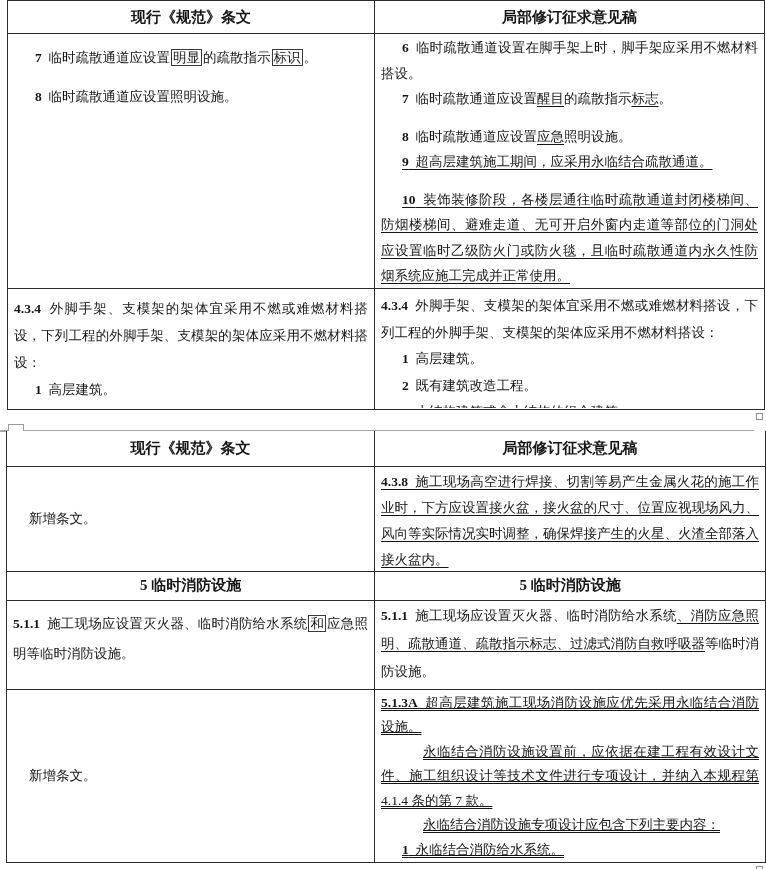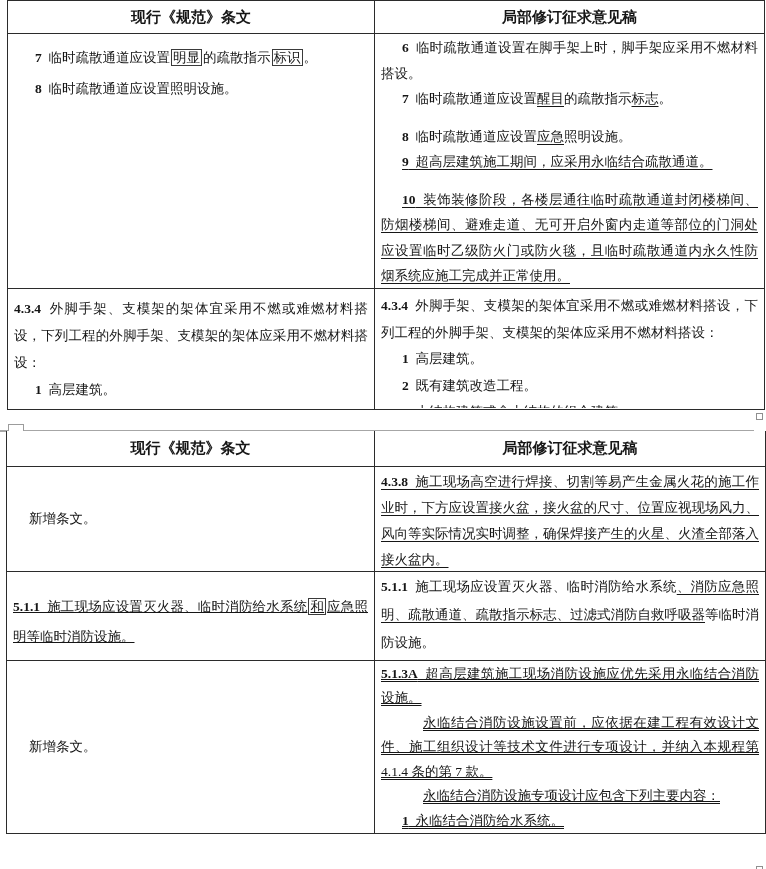--- a/index.html
+++ b/index.html
@@ -30,21 +30,21 @@
   <div class="handle" style="left:756px;top:866px;"></div>
 <table class="cmp" style="left: 7px; top: 0px; width: 755px;">
       <tbody>
         <tr style="height: 33px;">
           <td class="hdr" style="width: 366px;">现行《规范》条文</td>
           <td class="hdr" style="width: 389px;">局部修订征求意见稿</td>
         </tr>
         <tr style="height: 255px;">
           <td>
             <div class="cellbox" style="height: 253px; line-height: 27px; padding-top: 10px;">
-              <p class="para" style="text-indent: 21px; margin-bottom: 4px;"><span style="font-weight: bold;">7</span><span>&nbsp;&nbsp;临时疏散通道应设置</span><span class="box">明显</span><span>的疏散指示</span><span class="box">标识</span><span>。</span></p>
+              <p class="para" style="text-indent: 21px; margin-bottom: 12px;"><span style="font-weight: bold;">7</span><span>&nbsp;&nbsp;临时疏散通道应设置</span><span class="box">明显</span><span>的疏散指示</span><span class="box">标识</span><span>。</span></p>
               <p class="para" style="text-indent: 21px;"><span style="font-weight: bold;">8</span><span>&nbsp;&nbsp;临时疏散通道应设置照明设施。</span></p>
             </div>
           </td>
           <td>
             <div class="cellbox" style="height: 253px; line-height: 25.5px; padding-top: 1px;">
               <p class="para" style="text-indent: 21px;"><span style="font-weight: bold;">6</span><span>&nbsp;&nbsp;临时疏散通道设置在脚手架上时，脚手架应采用不燃材料搭设。</span></p>
               <p class="para" style="text-indent: 21px;"><span style="font-weight: bold;">7</span><span>&nbsp;&nbsp;临时疏散通道应设置</span><span class="u">醒目</span><span>的疏散指示</span><span class="u">标志</span><span>。</span></p>
               <p class="para" style="text-indent: 21px; margin-top: 12px;"><span style="font-weight: bold;">8</span><span>&nbsp;&nbsp;临时疏散通道应设置</span><span class="u">应急</span><span>照明设施。</span></p>
               <p class="para" style="text-indent: 21px;"><span class="u" style="font-weight: bold;">9</span><span class="u">&nbsp;&nbsp;超高层建筑施工期间，应采用永临结合疏散通道。</span></p>
               <p class="para" style="text-indent: 21px; margin-top: 12px;"><span class="u" style="font-weight: bold;">10</span><span class="u">&nbsp;&nbsp;装饰装修阶段，各楼层通往临时疏散通道封闭楼梯间、防烟楼梯间、避难走道、无可开启外窗内走道等部位的门洞处应设置临时乙级防火门或防火毯，且临时疏散通道内永久性防烟系统应施工完成并正常使用。</span></p>
@@ -82,23 +82,35 @@
             <div class="cellbox mid" style="height: 103px; line-height: 27px;">
               <p class="para"><span>新增条文。</span></p>
             </div>
           </td>
           <td>
             <div class="cellbox" style="height: 103px; line-height: 26px; padding-top: 2px;">
               <p class="para"><span class="u" style="font-weight: bold;">4.3.8</span><span class="u">&nbsp;&nbsp;施工现场高空进行焊接、切割等易产生金属火花的施工作业时，下方应设置接火盆，接火盆的尺寸、位置应视现场风力、风向等实际情况实时调整，确保焊接产生的火星、火渣全部落入接火盆内。</span></p>
             </div>
           </td>
         </tr>
+        <tr style="height: 29px;">
+          <td>
+            <div class="cellbox sec" style="height: 27px; line-height: 27px;">
+              <p class="para"><span style="font-weight: bold;">5</span><span style="font-weight: bold;">&nbsp;临时消防设施</span></p>
+            </div>
+          </td>
+          <td>
+            <div class="cellbox sec" style="height: 27px; line-height: 27px;">
+              <p class="para"><span style="font-weight: bold;">5</span><span style="font-weight: bold;">&nbsp;临时消防设施</span></p>
+            </div>
+          </td>
+        </tr>
         <tr style="height: 89px;">
           <td>
-            <div class="cellbox" style="height: 74px; line-height: 30px; padding-top: 20px; text-decoration: underline;">
+            <div class="cellbox" style="height: 74px; line-height: 30px; padding-top: 8px;">
               <p class="para"><span style="font-weight: bold;">5.1.1</span><span>&nbsp;&nbsp;施工现场应设置灭火器、临时消防给水系统</span><span class="box">和</span><span>应急照明等临时消防设施。</span></p>
             </div>
           </td>
           <td>
             <div class="cellbox" style="height: 87px; line-height: 28px; padding-top: 1px;">
               <p class="para"><span style="font-weight: bold;">5.1.1</span><span>&nbsp;&nbsp;施工现场应设置灭火器、临时消防给水系统</span><span class="u">、消防应急照明、疏散通道、疏散指示标志、过滤式消防自救呼吸器</span><span>等临时消防设施。</span></p>
               <p class="para" style="text-indent: 44px;"></p>
             </div>
           </td>
         </tr>

